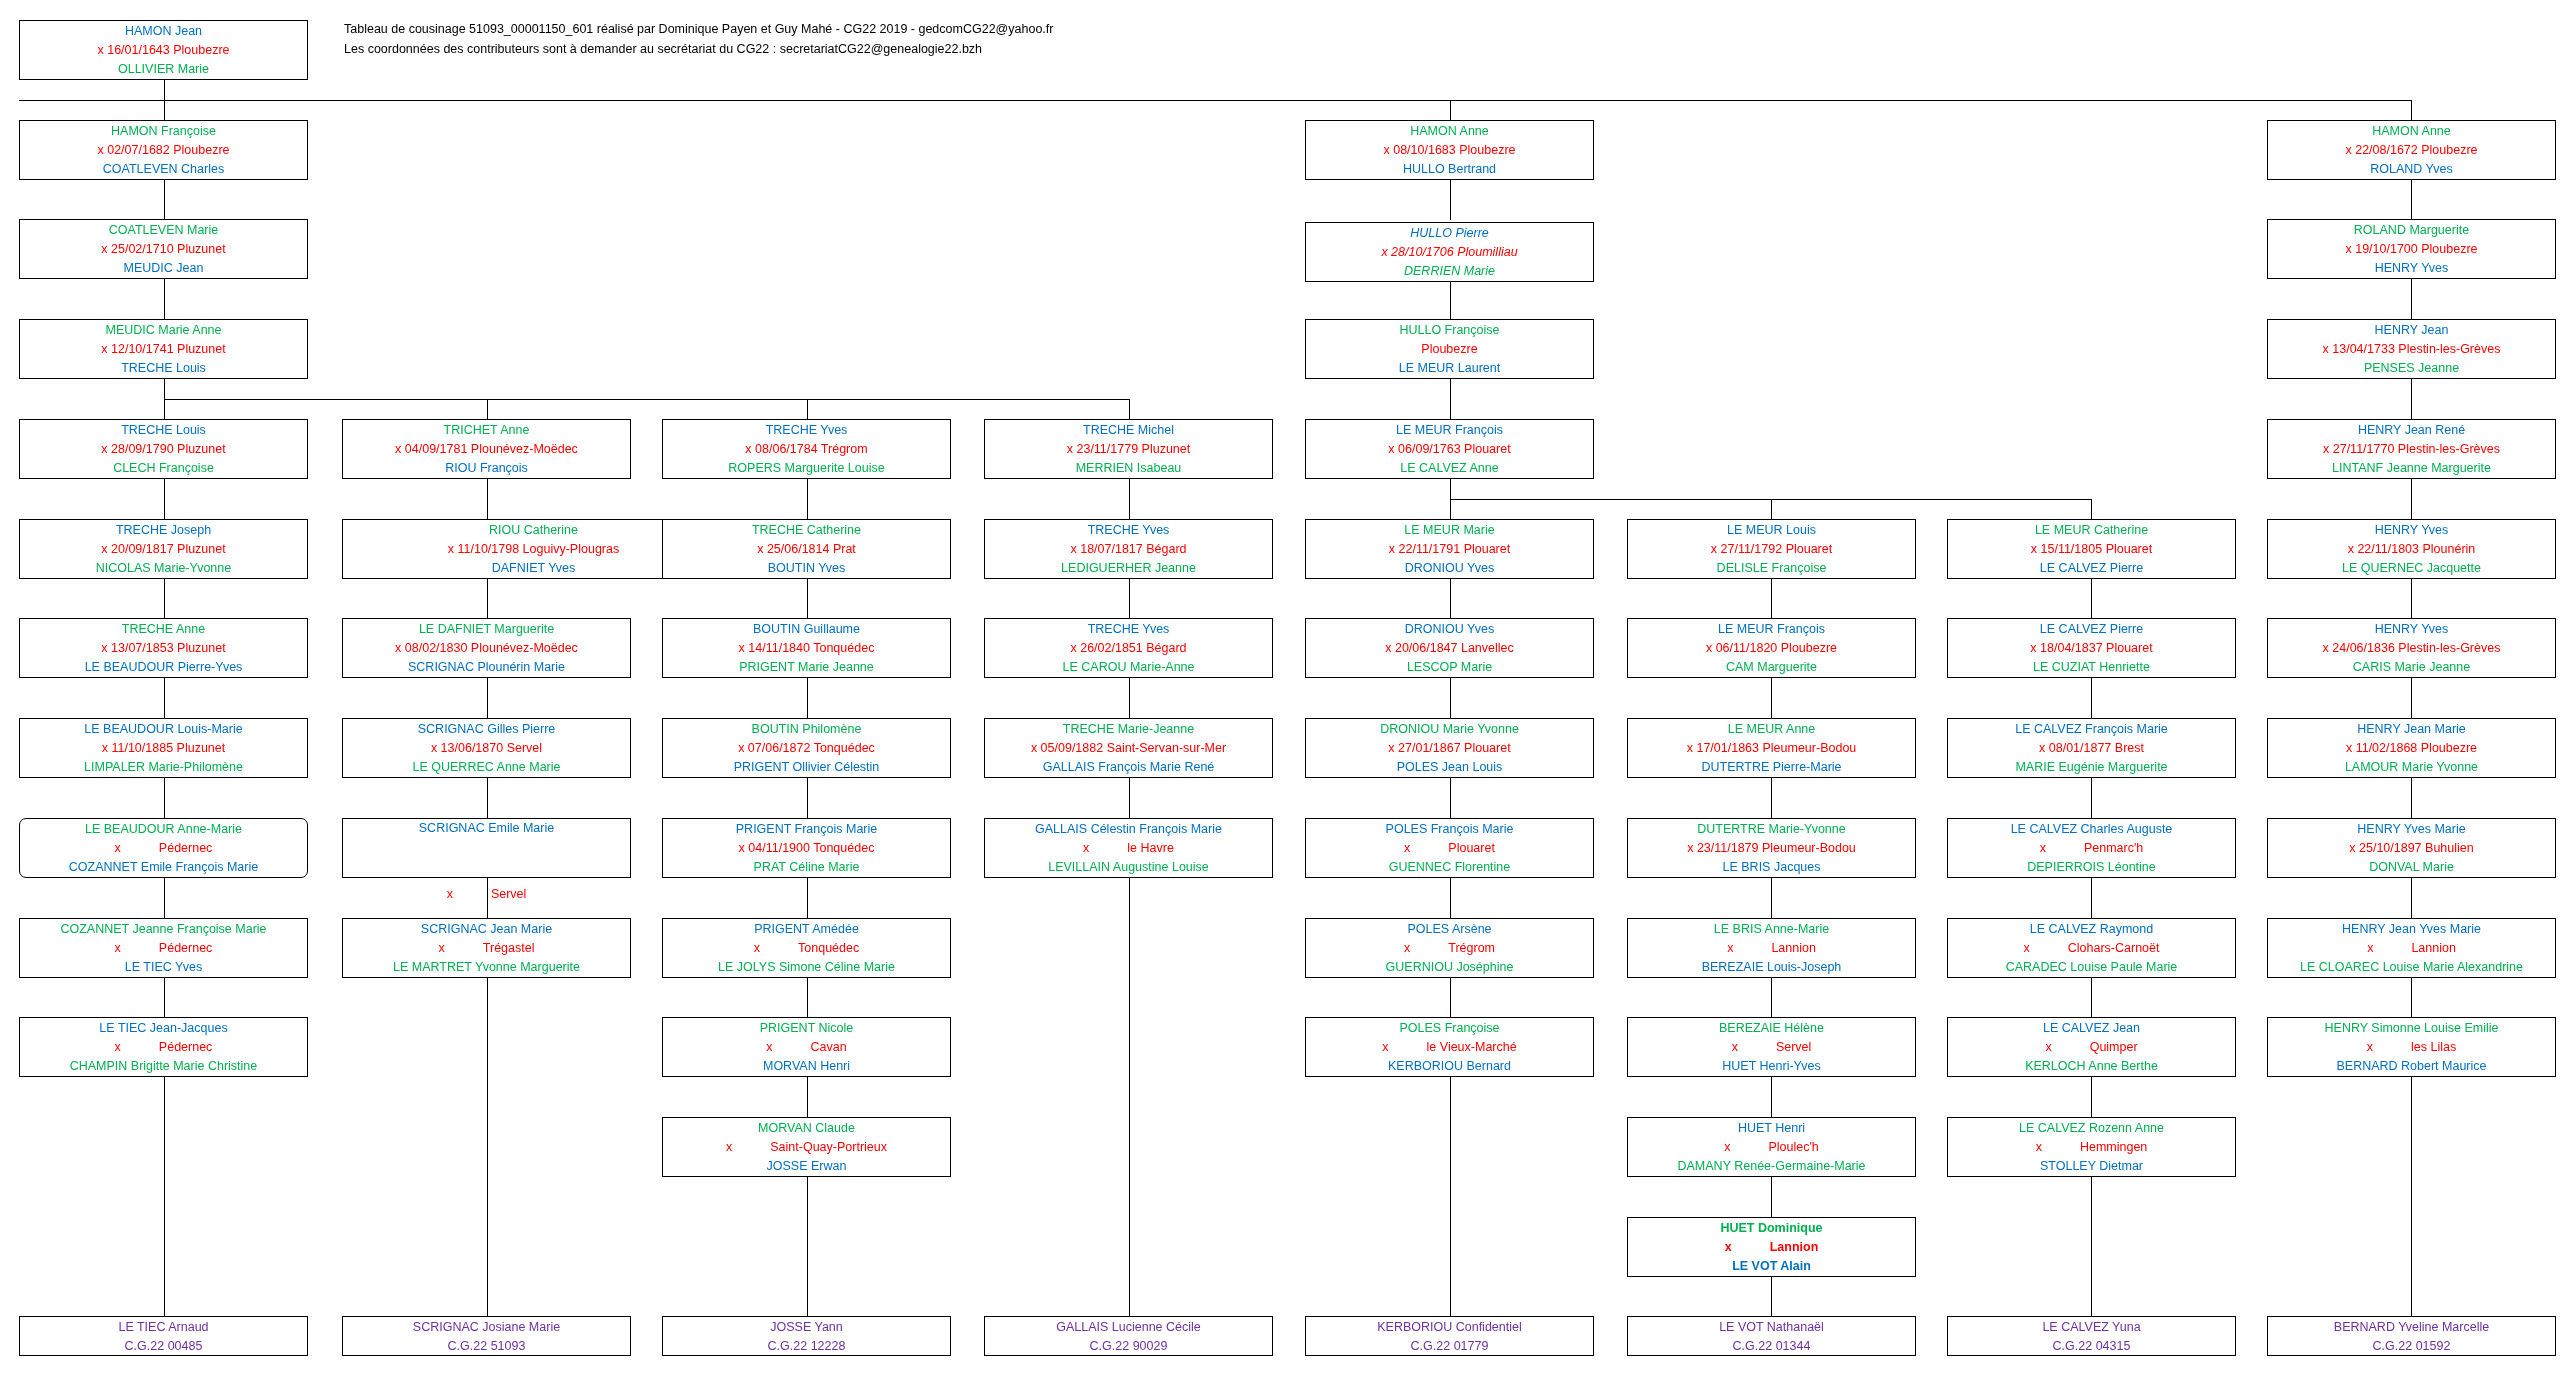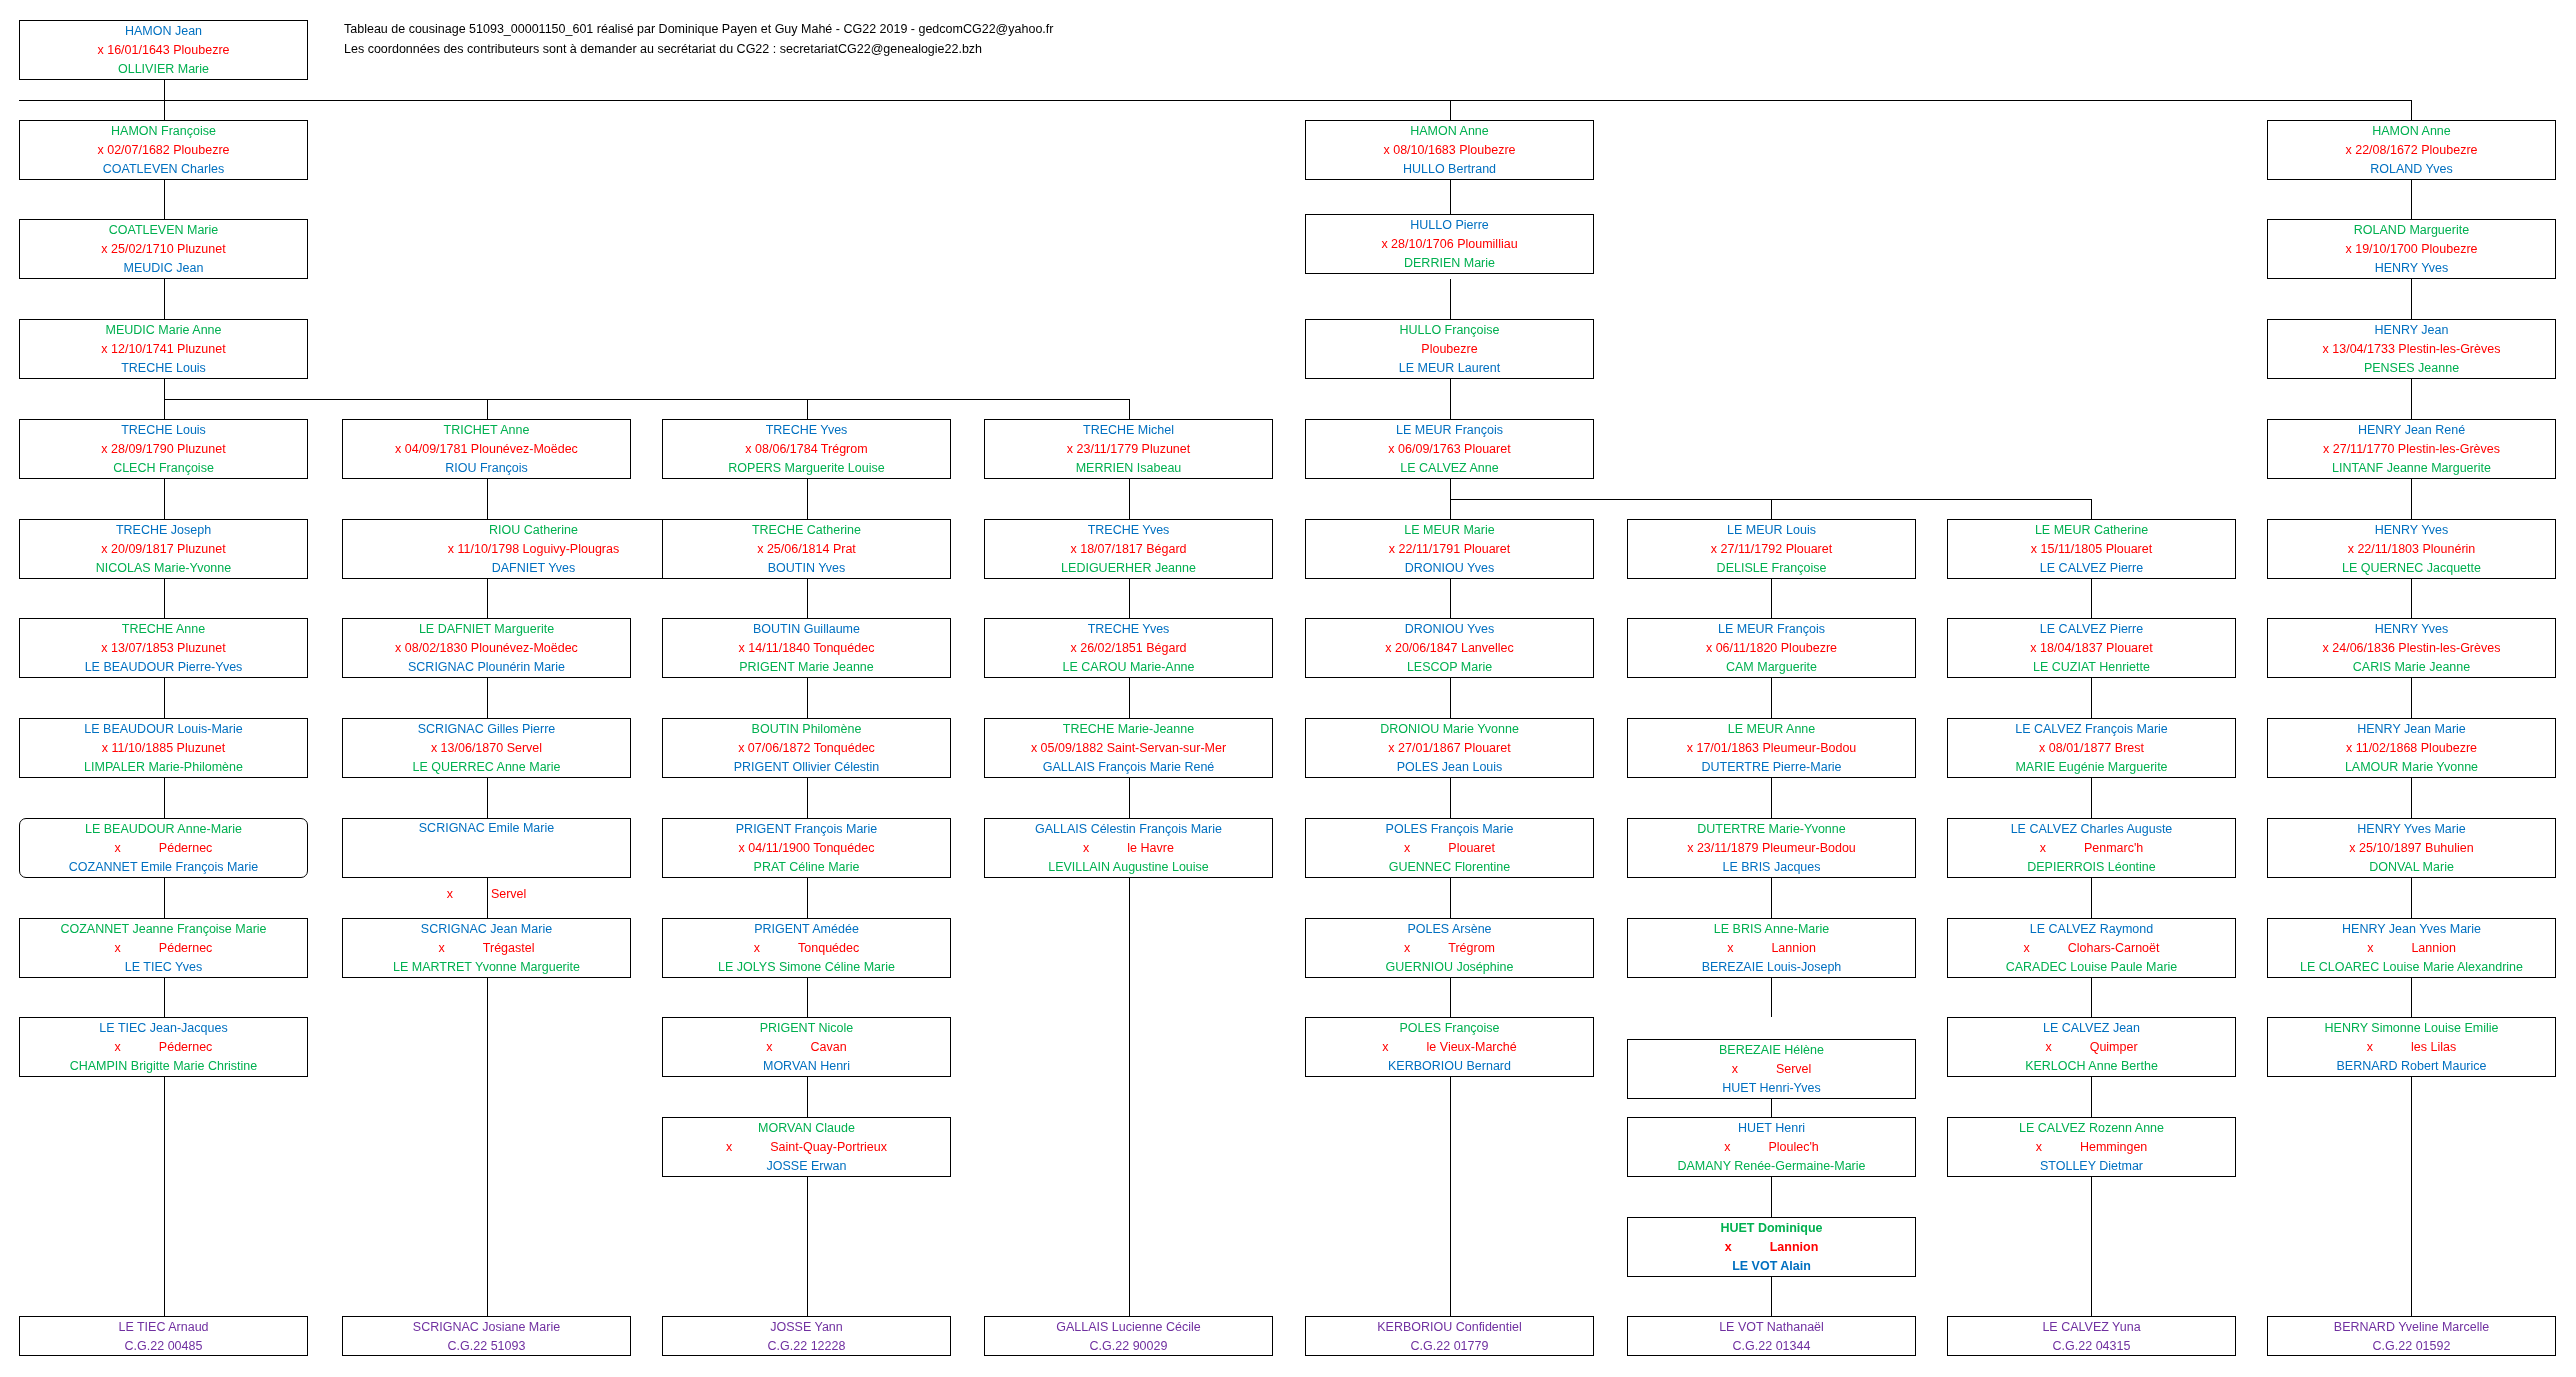--- a/index.html
+++ b/index.html
@@ -126,21 +126,21 @@
     <div class="box" style="left: 2267px; top: 120px;">
       <div class="line c-green">HAMON Anne</div>
       <div class="line c-red">x 22/08/1672 Ploubezre</div>
       <div class="line c-blue">ROLAND Yves</div>
     </div>
     <div class="box" style="left: 19px; top: 219px;">
       <div class="line c-green">COATLEVEN Marie</div>
       <div class="line c-red">x 25/02/1710 Pluzunet</div>
       <div class="line c-blue">MEUDIC Jean</div>
     </div>
-    <div class="box" style="left: 1305px; top: 214px;">
+    <div class="box" style="left: 1305px; top: 222px; font-style: italic;">
       <div class="line c-blue">HULLO Pierre</div>
       <div class="line c-red">x 28/10/1706 Ploumilliau</div>
       <div class="line c-green">DERRIEN Marie</div>
     </div>
     <div class="box" style="left: 2267px; top: 219px;">
       <div class="line c-green">ROLAND Marguerite</div>
       <div class="line c-red">x 19/10/1700 Ploubezre</div>
       <div class="line c-blue">HENRY Yves</div>
     </div>
     <div class="box" style="left: 19px; top: 319px;">
@@ -391,21 +391,21 @@
     <div class="box" style="left: 662px; top: 1017px;">
       <div class="line c-green">PRIGENT Nicole</div>
       <div class="line c-red"><span>x</span><span class="m-gap"></span><span>Cavan</span></div>
       <div class="line c-blue">MORVAN Henri</div>
     </div>
     <div class="box" style="left: 1305px; top: 1017px;">
       <div class="line c-green">POLES Françoise</div>
       <div class="line c-red"><span>x</span><span class="m-gap"></span><span>le Vieux-Marché</span></div>
       <div class="line c-blue">KERBORIOU Bernard</div>
     </div>
-    <div class="box" style="left: 1627px; top: 1039px;">
+    <div class="box" style="left: 1627px; top: 1017px;">
       <div class="line c-green">BEREZAIE Hélène</div>
       <div class="line c-red"><span>x</span><span class="m-gap"></span><span>Servel</span></div>
       <div class="line c-blue">HUET Henri-Yves</div>
     </div>
     <div class="box" style="left: 1947px; top: 1017px;">
       <div class="line c-blue">LE CALVEZ Jean</div>
       <div class="line c-red"><span>x</span><span class="m-gap"></span><span>Quimper</span></div>
       <div class="line c-green">KERLOCH Anne Berthe</div>
     </div>
     <div class="box" style="left: 2267px; top: 1017px;">

